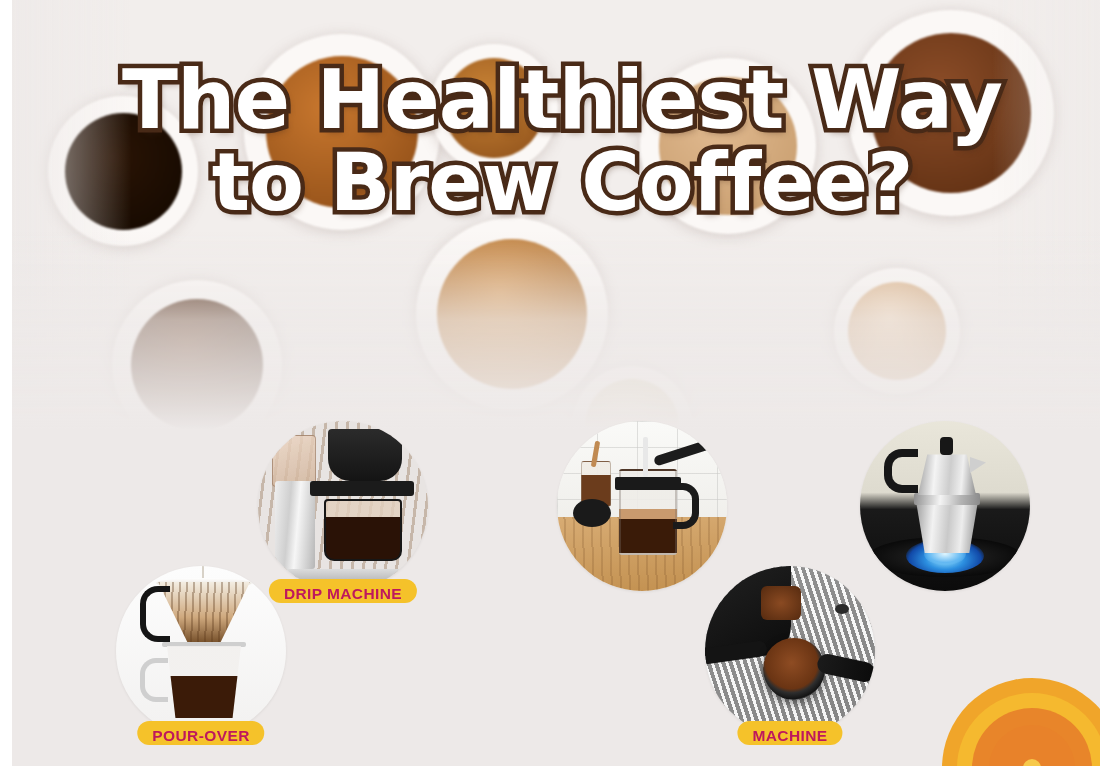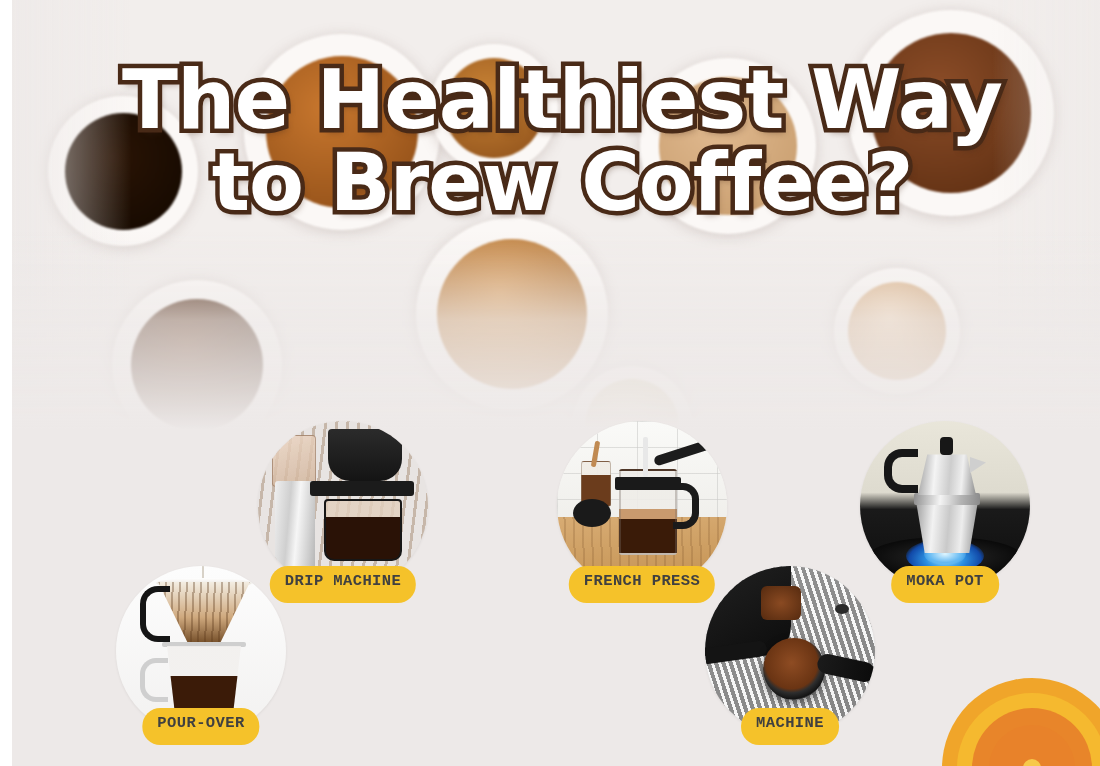--- a/index.html
+++ b/index.html
@@ -81,29 +81,29 @@
     border-radius:50%;
     overflow:hidden;
     background:#E8E4E2;
     box-shadow:0 1px 3px rgba(0,0,0,.07);
   }
   .method .badge{
     position:absolute;
     left:50%; transform:translateX(-50%);
     bottom:-14px;
     background:#F5C22A;
-    color:#404040;
+    color:#be185d;
     font-weight:bold;
     font-size:15.5px;
     letter-spacing:.4px;
-    padding:6px 15px 13px;
+    padding:6px 15px 0;
     border-radius:18px;
     white-space:nowrap;
     z-index:6;
-    font-family:Liberation Mono, monospace;
+    font-family:Liberation Sans, sans-serif;
   }
 
   
   #m-drip      { left:246px; top:421px; }
   #m-french    { left:545px; top:421px; }
   #m-moka      { left:848px; top:421px; }
   #m-pour      { left:104px;  top:566px; }
   #m-cold      { left:400px; top:566px; }
   #m-espresso  { left:693px; top:566px; }
 
@@ -328,38 +328,36 @@
         <div class="jar"></div>
         <div class="spoon"></div>
         <div class="kettle"></div>
         <div class="press"></div>
         <div class="pband"></div>
         <div class="phandle"></div>
         <div class="plunger"></div>
         <div class="lid"></div>
       </div>
     </div>
-    <div class="badge">FRENCH PRESS</div>
   </div>
 
   <div class="method" id="m-moka">
     <div class="disc">
       <div class="sc-moka">
         <div class="burner"></div>
         <div class="flame"></div>
         <div class="flame2"></div>
         <div class="bot"></div>
         <div class="mid"></div>
         <div class="top"></div>
         <div class="knob"></div>
         <div class="handle"></div>
         <div class="spout"></div>
       </div>
     </div>
-    <div class="badge">MOKA POT</div>
   </div>
 
   <div class="method" id="m-pour">
     <div class="disc">
       <div class="sc-po">
         <div class="drip"></div>
         <div class="cring"></div>
         <div class="cone"></div>
         <div class="chandle"></div>
         <div class="shelf"></div>

